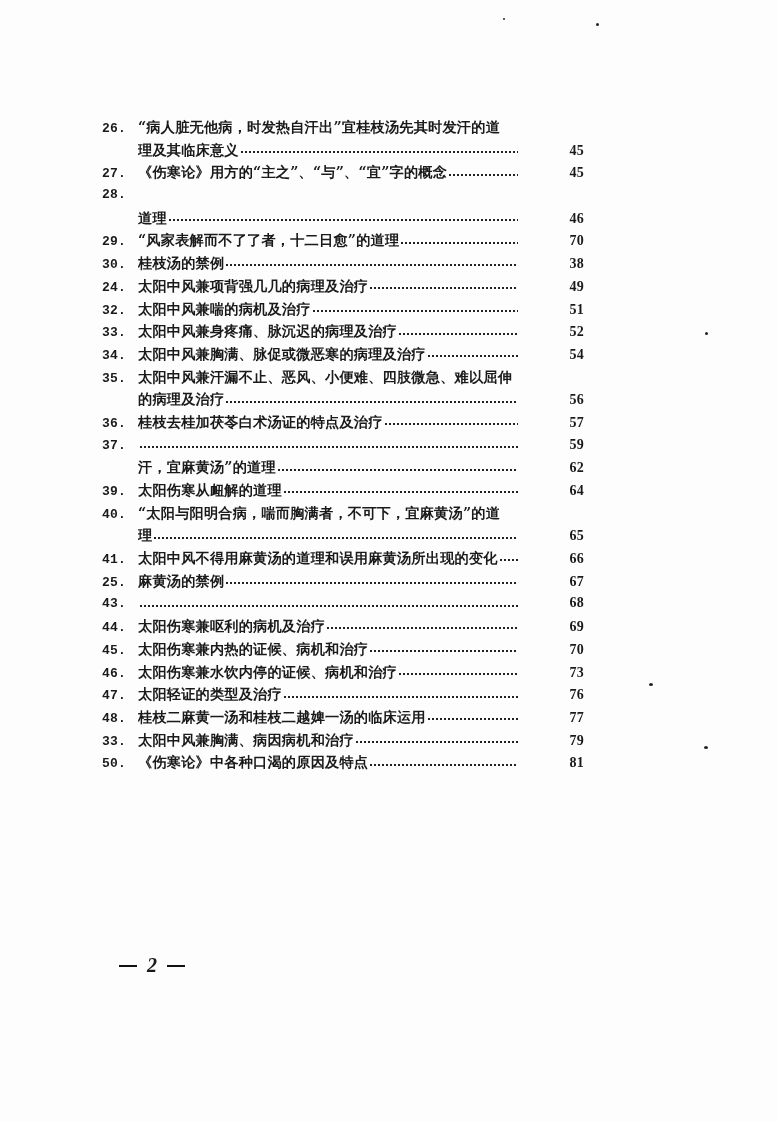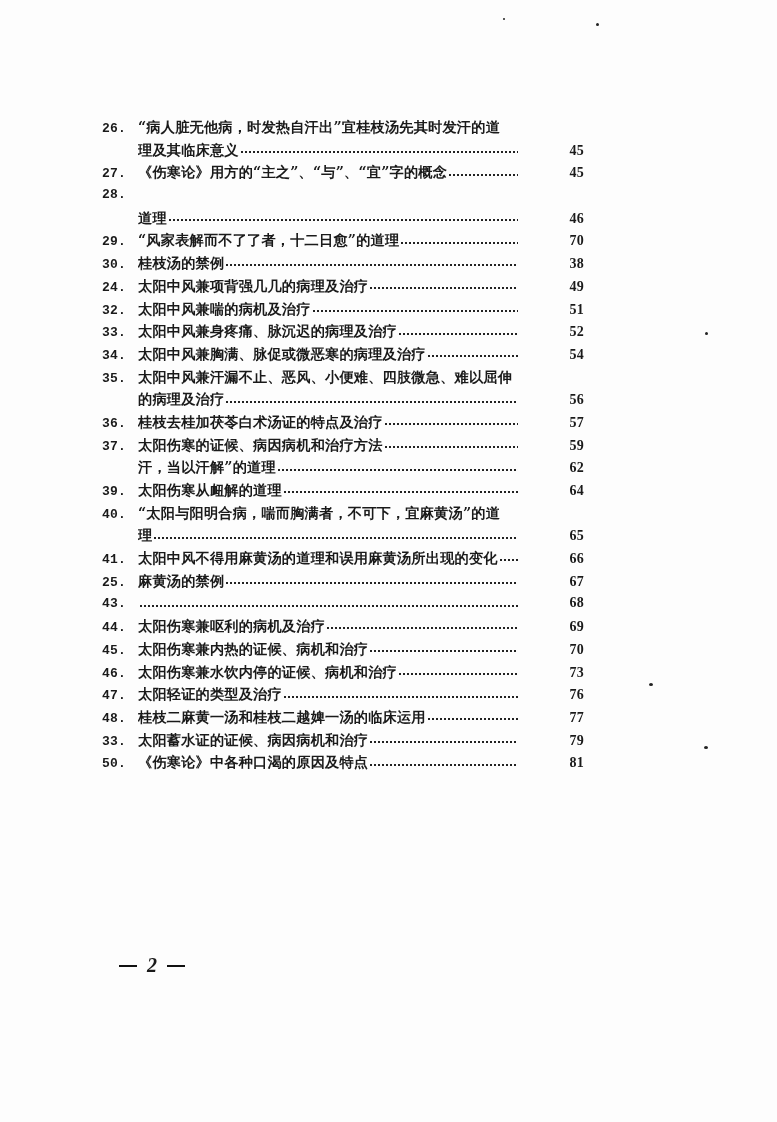--- a/index.html
+++ b/index.html
@@ -209,29 +209,28 @@
         <div class="line">
           <span class="num">36.</span>
           <span class="title">桂枝去桂加茯苓白术汤证的特点及治疗</span>
           <span class="leader"></span>
           <span class="page-no">57</span>
         </div>
       </div>
       <div class="entry">
         <div class="line">
           <span class="num">37.</span>
-          <span class="title">太阳伤寒的证候、病因病机和治疗方法</span>
           <span class="leader"></span>
           <span class="page-no">59</span>
         </div>
       </div>
       <div class="entry">
         <div class="line">
           <span class="indent"></span>
-          <span class="title">汗，当以汗解”的道理</span>
+          <span class="title">汗，宜麻黄汤”的道理</span>
           <span class="leader"></span>
           <span class="page-no">62</span>
         </div>
       </div>
       <div class="entry">
         <div class="line">
           <span class="num">39.</span>
           <span class="title">太阳伤寒从衄解的道理</span>
           <span class="leader"></span>
           <span class="page-no">64</span>
@@ -308,21 +307,21 @@
         <div class="line">
           <span class="num">48.</span>
           <span class="title">桂枝二麻黄一汤和桂枝二越婢一汤的临床运用</span>
           <span class="leader"></span>
           <span class="page-no">77</span>
         </div>
       </div>
       <div class="entry">
         <div class="line">
           <span class="num">33.</span>
-          <span class="title">太阳蓄水证的证候、病因病机和治疗</span>
+          <span class="title">太阳中风兼胸满、病因病机和治疗</span>
           <span class="leader"></span>
           <span class="page-no">79</span>
         </div>
       </div>
       <div class="entry">
         <div class="line">
           <span class="num">50.</span>
           <span class="title">《伤寒论》中各种口渴的原因及特点</span>
           <span class="leader"></span>
           <span class="page-no">81</span>

